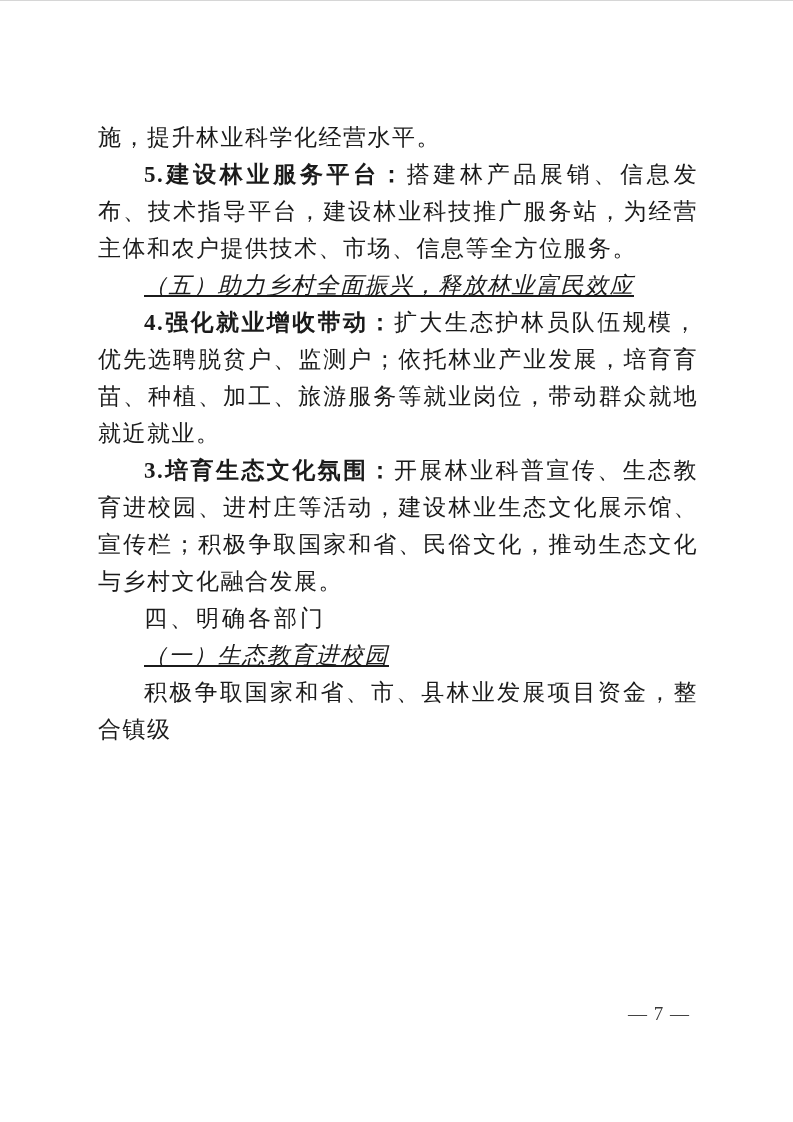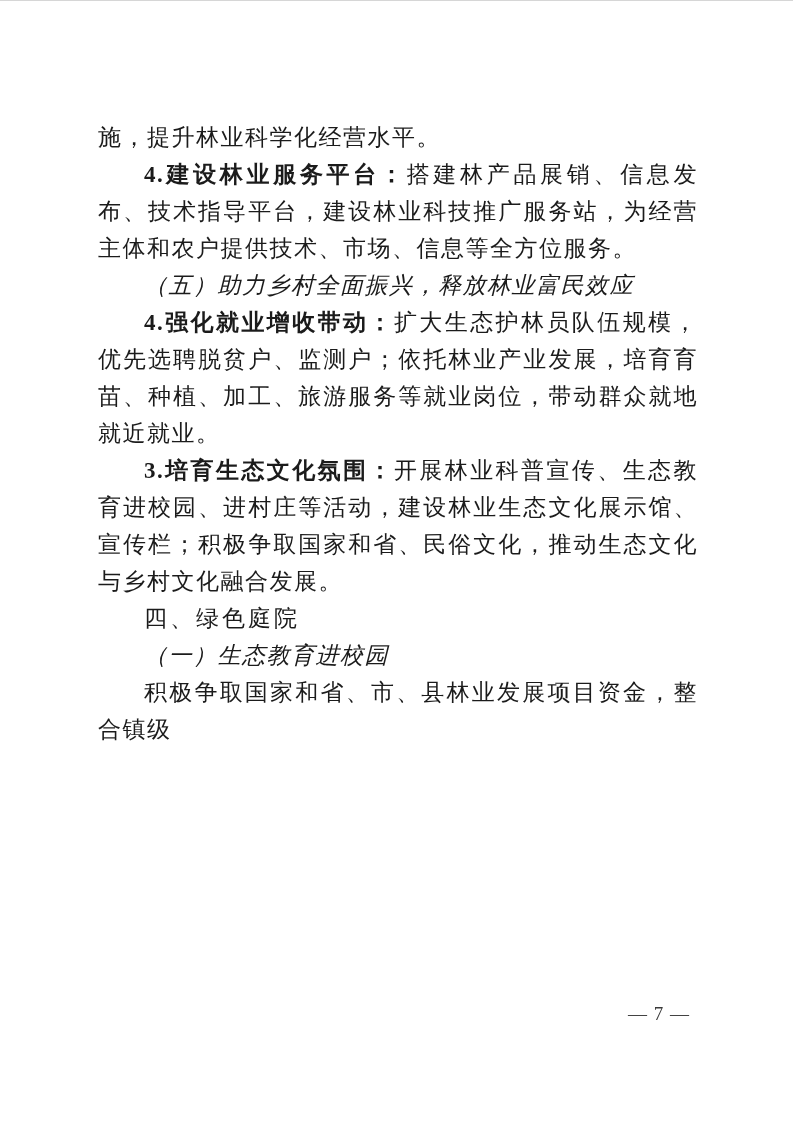--- a/index.html
+++ b/index.html
@@ -38,20 +38,21 @@
   }
   .indent {
     text-indent: 2em;
   }
   .lead {
     font-weight: bold;
   }
   .kai-heading {
     font-style: italic;
     text-indent: 2em;
+    text-decoration: underline;
   }
   .hei-heading {
     font-weight: bold;
     font-style: normal;
     font-family: "Liberation Sans", "DejaVu Sans", sans-serif;
     text-indent: 2em;
     letter-spacing: 3px;
   }
   .page-number {
     position: absolute;
@@ -68,30 +69,30 @@
   }
 </style>
 </head>
 <body>
 
 <div class="page">
   <div class="doc-body">
 
     <p>施，提升林业科学化经营水平。</p>
 
-    <p class="indent"><strong class="lead">4.建设林业服务平台：</strong><span>搭建林产品展销、信息发布、技术指导平台，建设林业科技推广服务站，为经营主体和农户提供技术、市场、信息等全方位服务。</span></p>
+    <p class="indent"><strong class="lead">5.建设林业服务平台：</strong><span>搭建林产品展销、信息发布、技术指导平台，建设林业科技推广服务站，为经营主体和农户提供技术、市场、信息等全方位服务。</span></p>
 
     <h3 class="kai-heading">（五）助力乡村全面振兴，释放林业富民效应</h3>
 
     <p class="indent"><strong class="lead">4.强化就业增收带动：</strong><span>扩大生态护林员队伍规模，优先选聘脱贫户、监测户；依托林业产业发展，培育育苗、种植、加工、旅游服务等就业岗位，带动群众就地就近就业。</span></p>
 
 
     <p class="indent"><strong class="lead">3.培育生态文化氛围：</strong><span>开展林业科普宣传、生态教育进校园、进村庄等活动，建设林业生态文化展示馆、宣传栏；积极争取国家和省、民俗文化，推动生态文化与乡村文化融合发展。</span></p>
 
-    <h2 class="hei-heading">四、绿色庭院</h2>
+    <h2 class="hei-heading">四、明确各部门</h2>
 
     <h3 class="kai-heading">（一）生态教育进校园</h3>
 
 
 
     <p class="indent">积极争取国家和省、市、县林业发展项目资金，整合镇级</p>
 
   </div>
 
   <div class="page-number">— 7 —</div>

